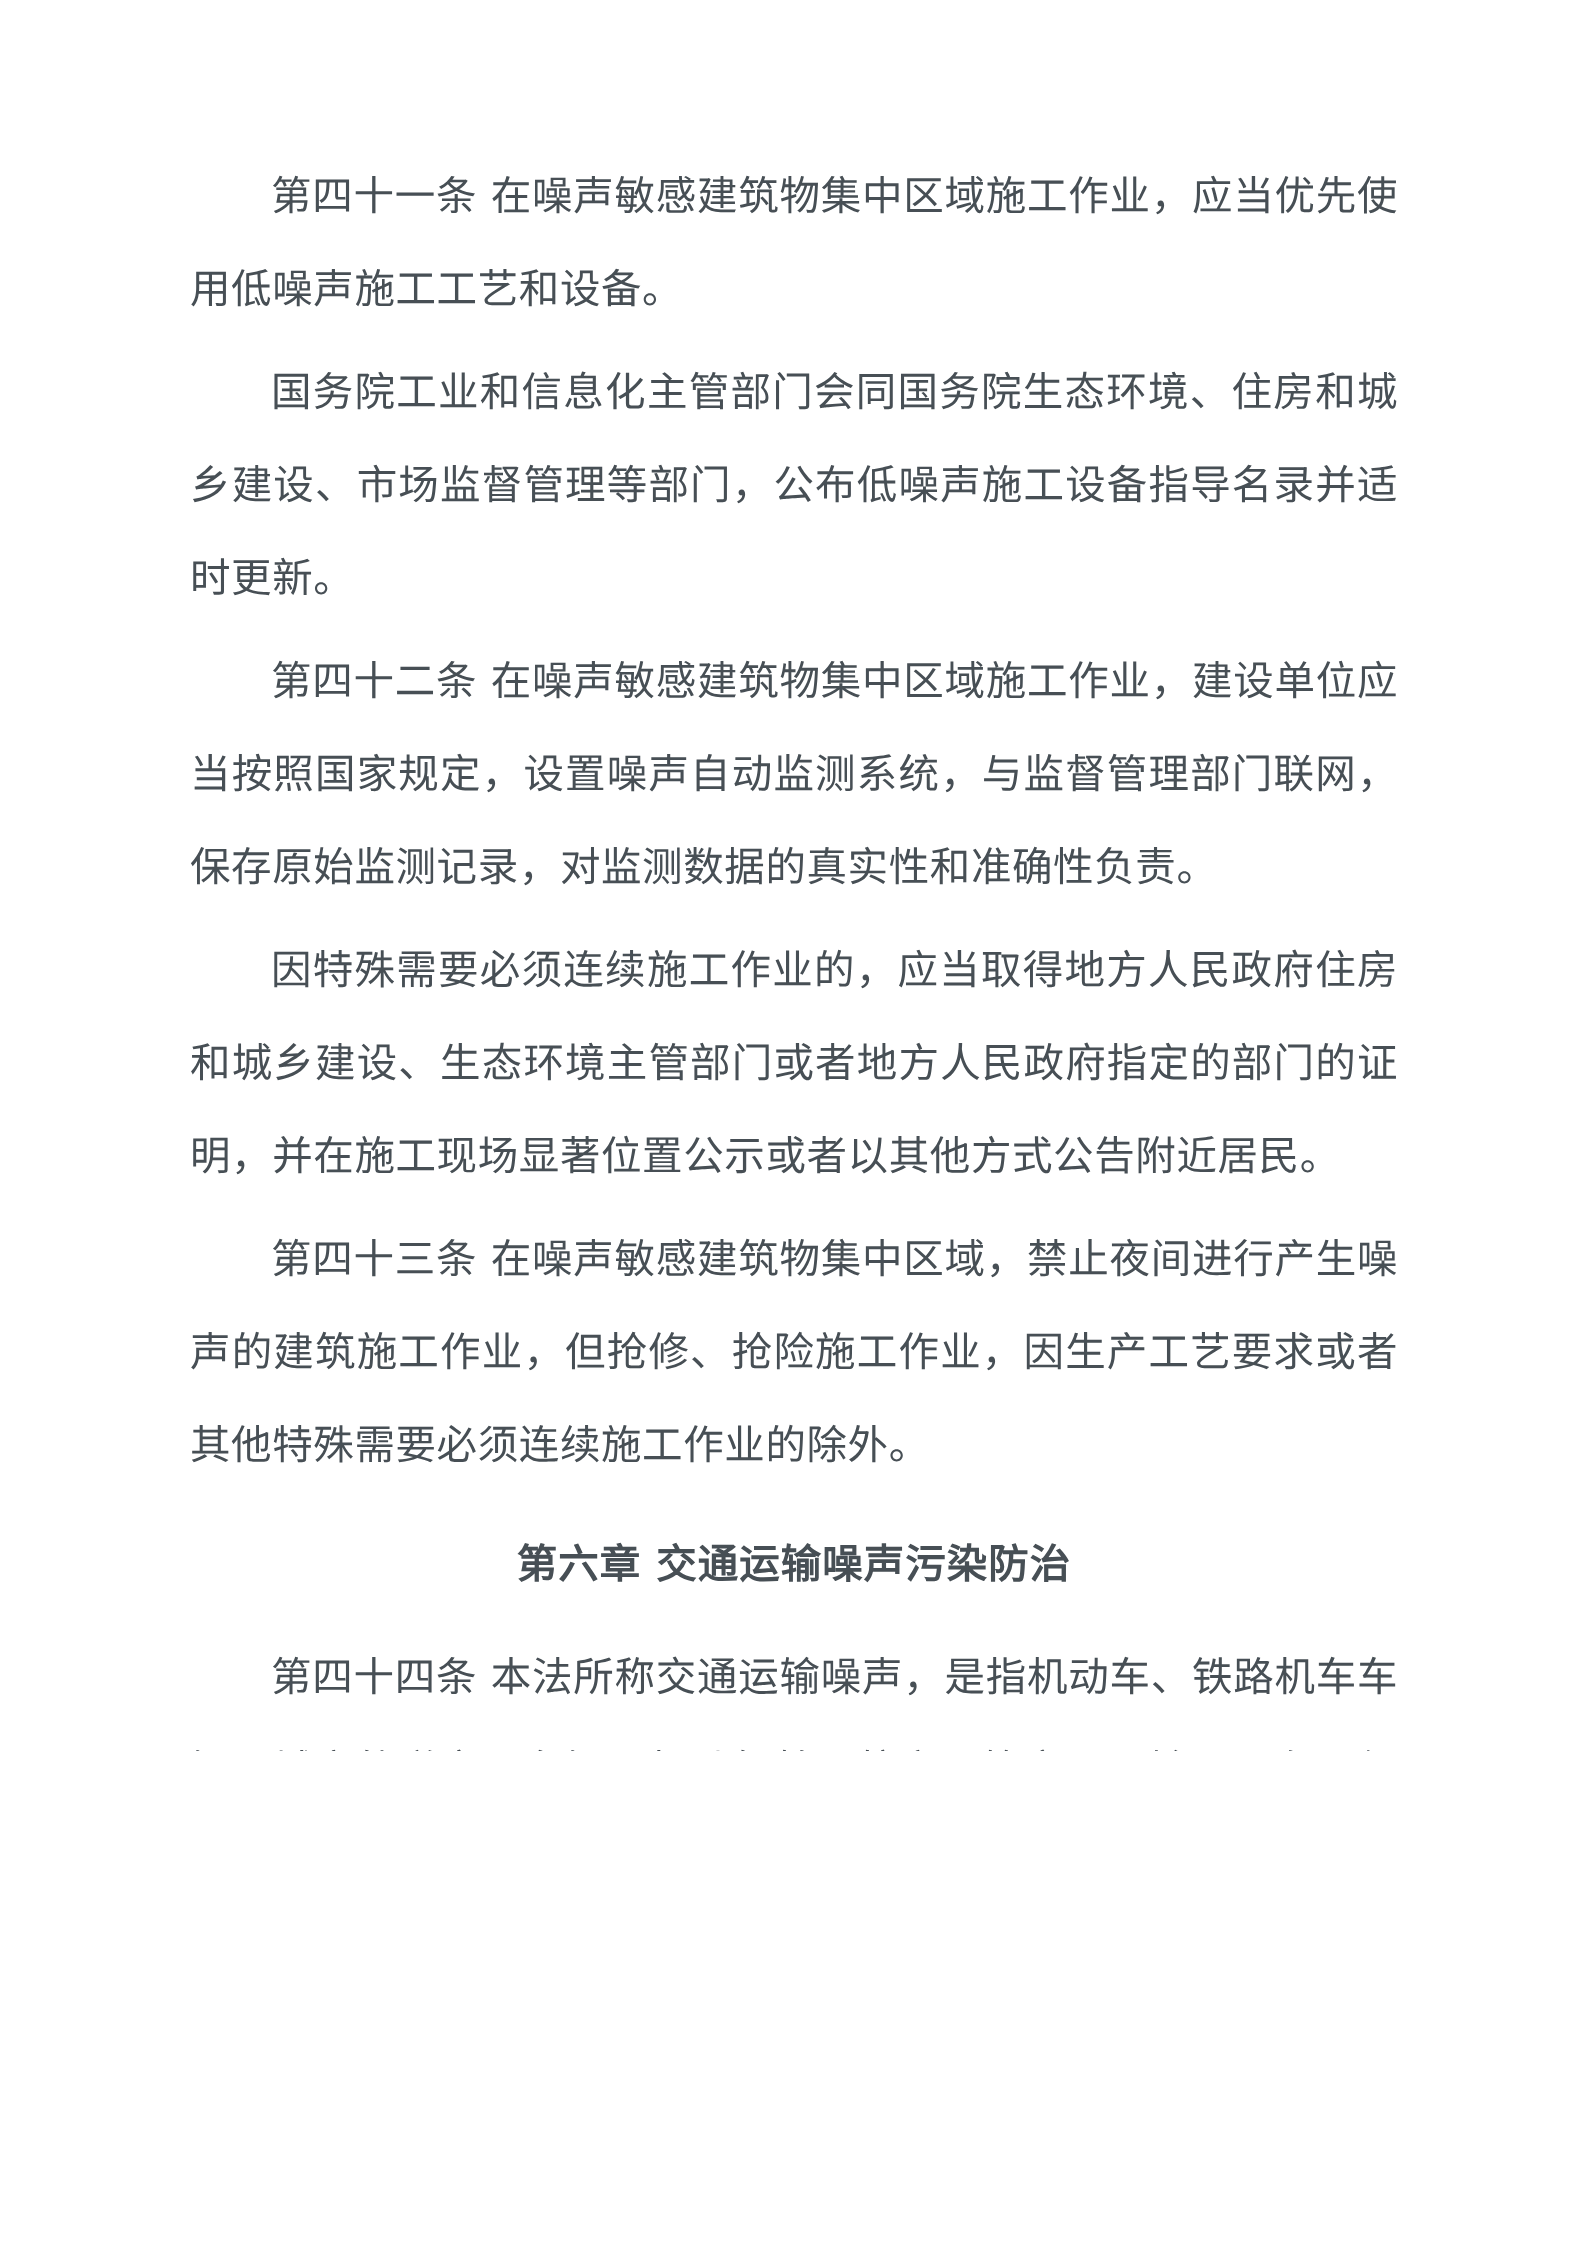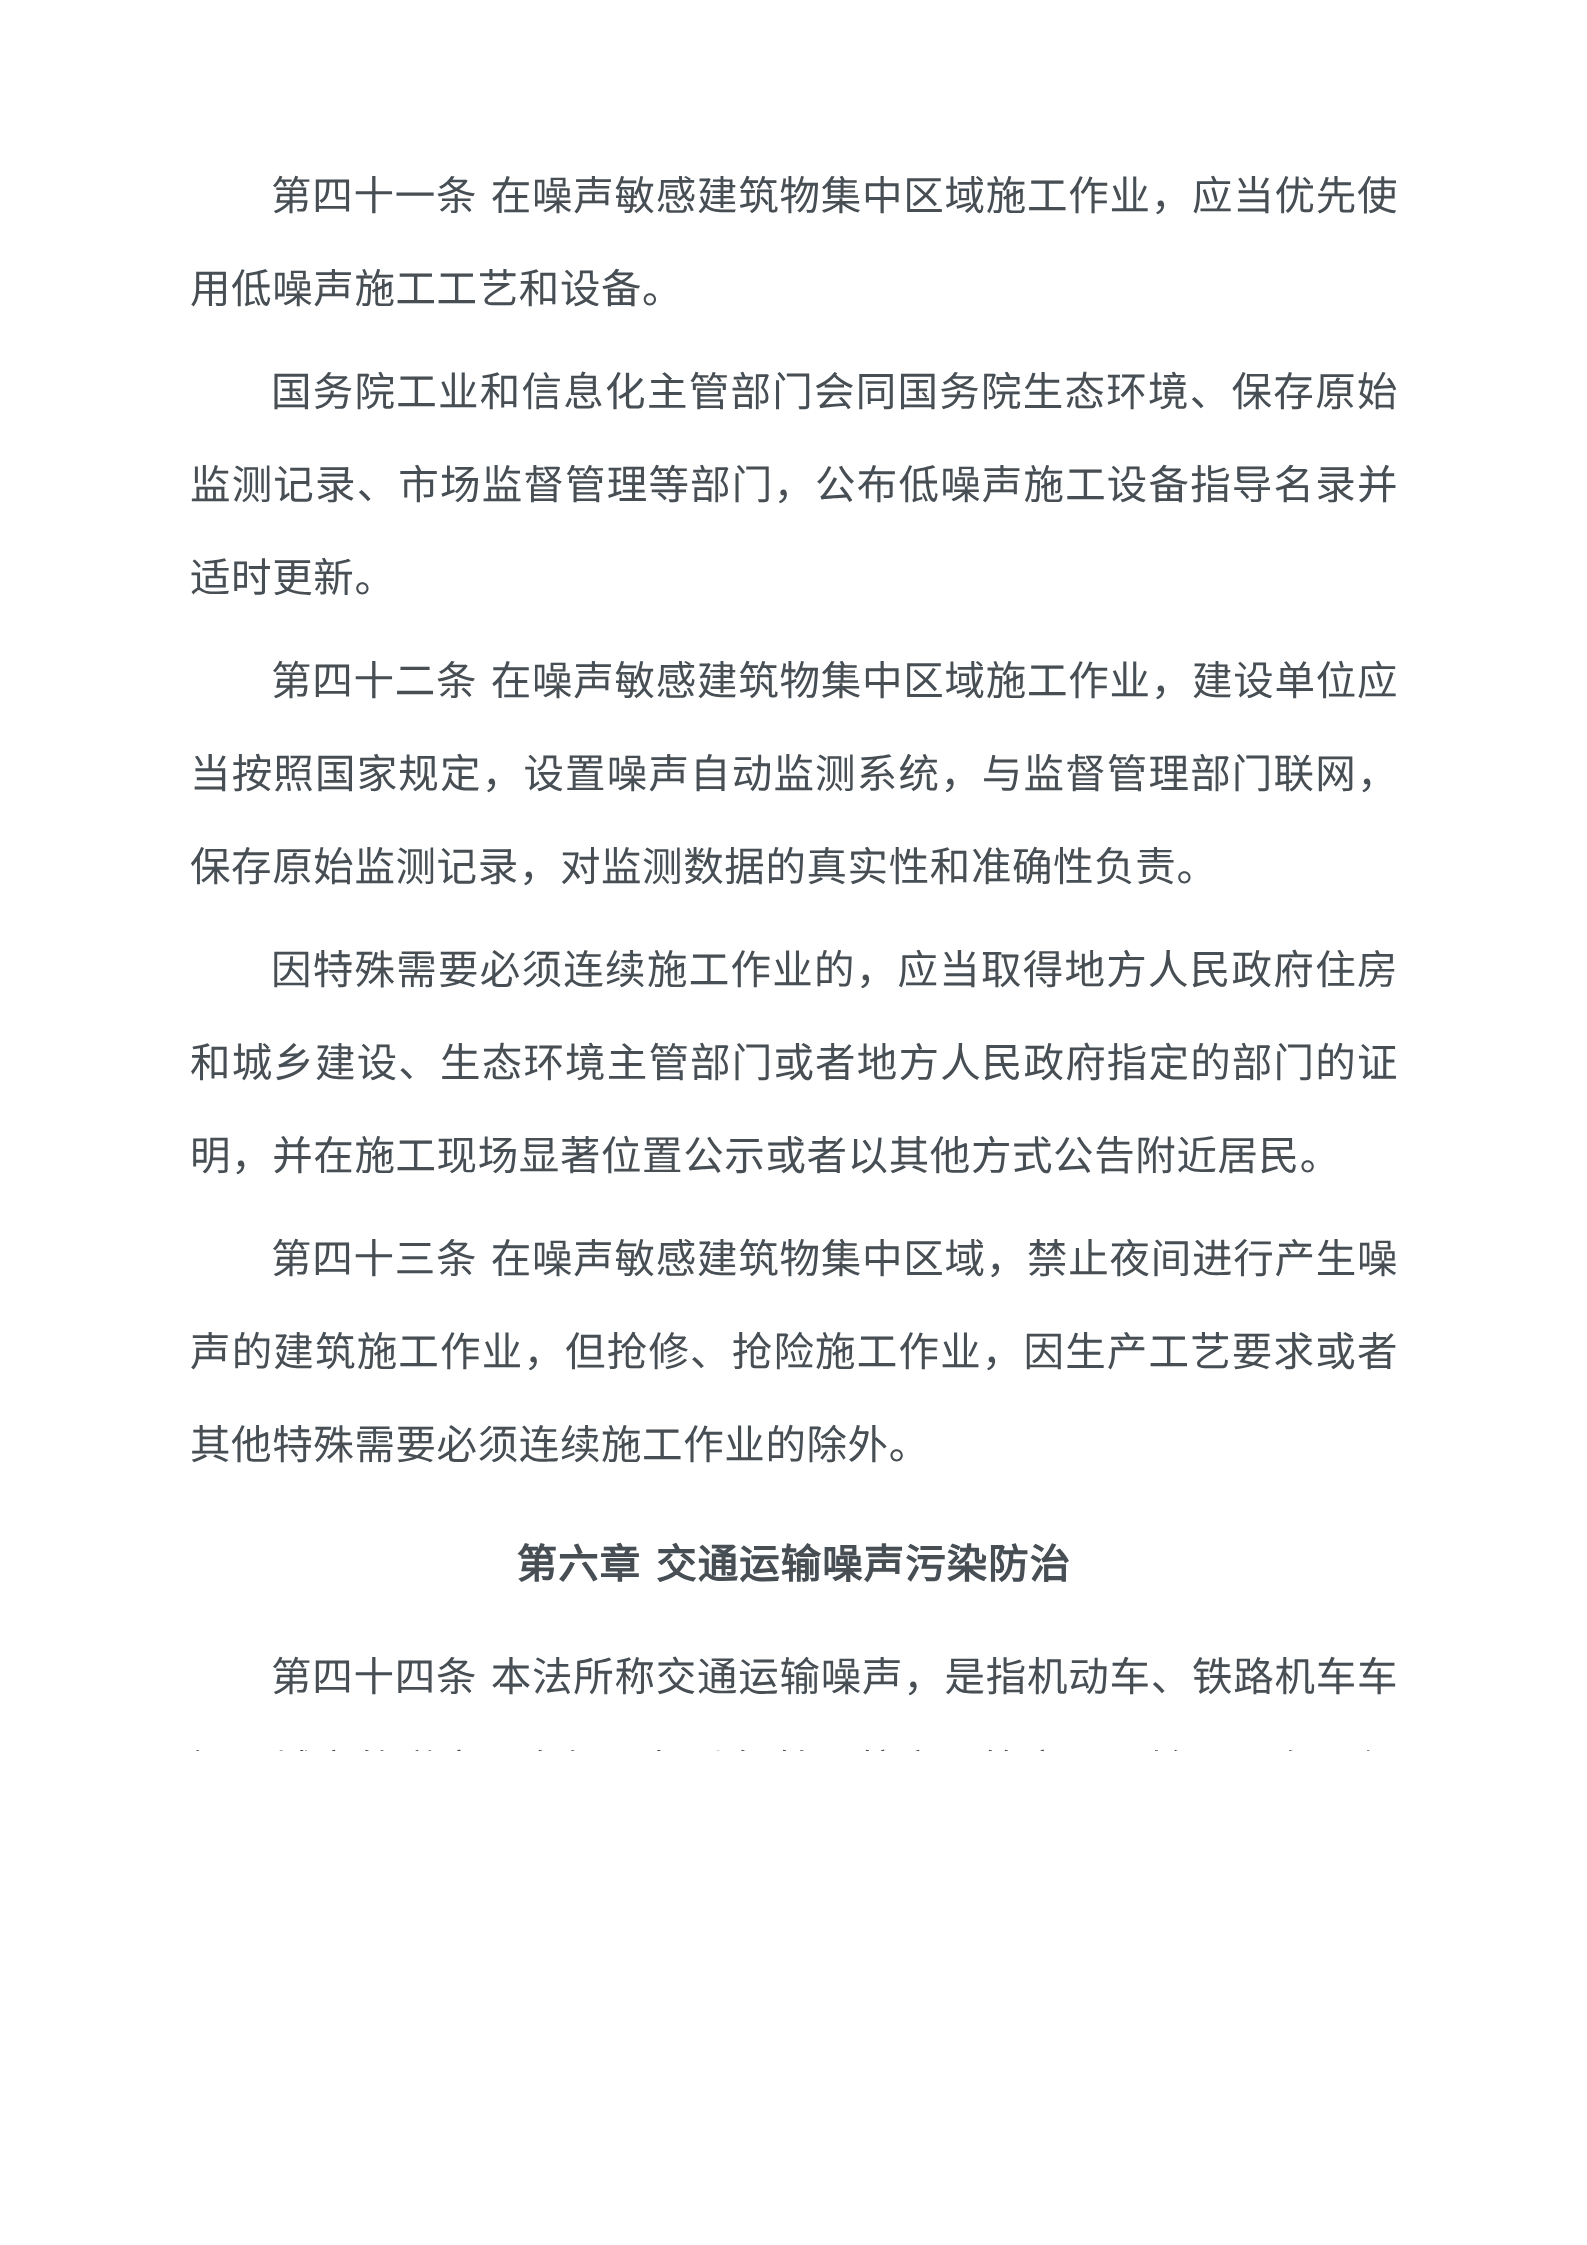--- a/index.html
+++ b/index.html
@@ -50,21 +50,21 @@
   }
 </style>
 </head>
 <body>
 
 <div class="page">
   <div class="content">
 
     <p class="para">第四十一条 在噪声敏感建筑物集中区域施工作业，应当优先使用低噪声施工工艺和设备。</p>
 
-    <p class="para">国务院工业和信息化主管部门会同国务院生态环境、保存原始监测记录、市场监督管理等部门，公布低噪声施工设备指导名录并适时更新。</p>
+    <p class="para">国务院工业和信息化主管部门会同国务院生态环境、住房和城乡建设、市场监督管理等部门，公布低噪声施工设备指导名录并适时更新。</p>
 
     <p class="para">第四十二条 在噪声敏感建筑物集中区域施工作业，建设单位应当按照国家规定，设置噪声自动监测系统，与监督管理部门联网，保存原始监测记录，对监测数据的真实性和准确性负责。</p>
 
     <p class="para">因特殊需要必须连续施工作业的，应当取得地方人民政府住房和城乡建设、生态环境主管部门或者地方人民政府指定的部门的证明，并在施工现场显著位置公示或者以其他方式公告附近居民。</p>
 
     <p class="para">第四十三条 在噪声敏感建筑物集中区域，禁止夜间进行产生噪声的建筑施工作业，但抢修、抢险施工作业，因生产工艺要求或者其他特殊需要必须连续施工作业的除外。</p>
 
     <h2 class="chapter-heading">第六章  交通运输噪声污染防治</h2>
 
     <p class="para">第四十四条 本法所称交通运输噪声，是指机动车、铁路机车车辆、城市轨道交通车辆、机动船舶、航空器等交通运输工具在运行时产生的干扰周围生活环境的声音。</p>

